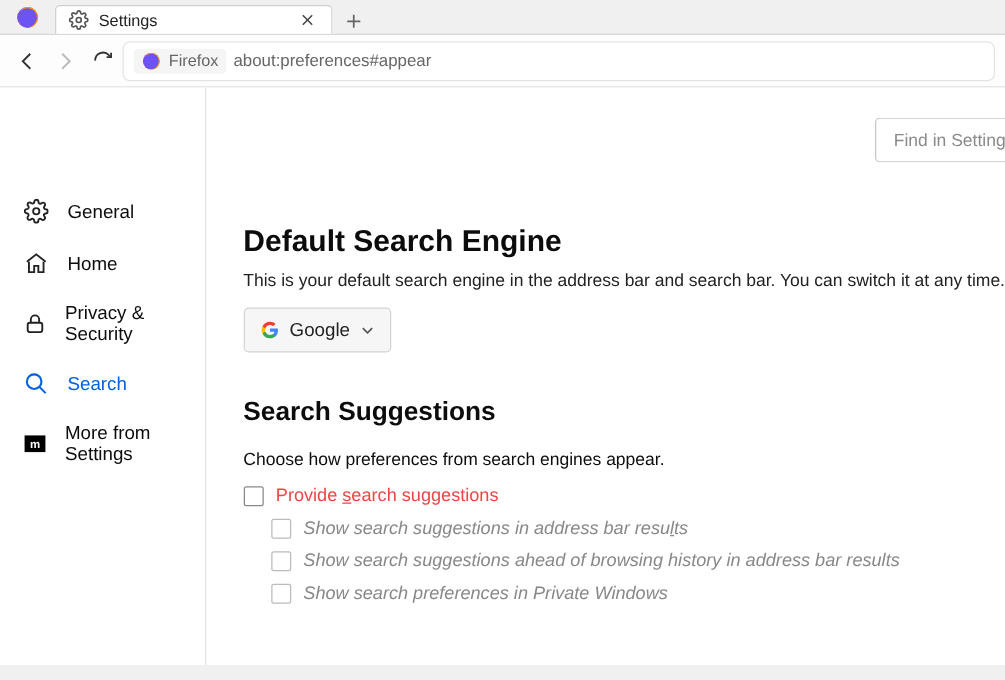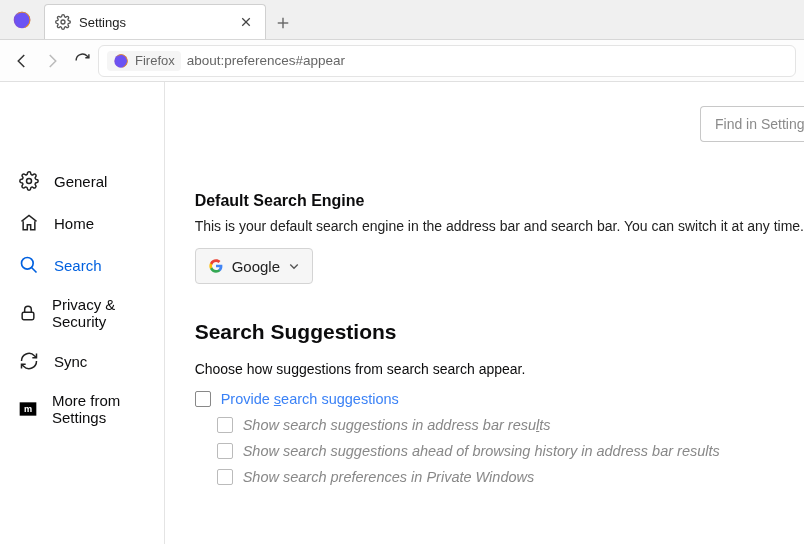--- a/index.html
+++ b/index.html
@@ -1,20 +1,20 @@
 <!DOCTYPE html>
 <html><head>
 <meta charset="utf-8">
 <style>
   * { box-sizing: border-box; }
   html, body { margin: 0; padding: 0; font-family: "Segoe UI", Arial, sans-serif; font-size: 14px; color: #0c0c0d; background: #fff; height: 100%; }
   .window { width: 804px; height: 544px; overflow: hidden; background: #f0f0f0; position: relative; }
 
   
-  .tabstrip { height: 40px; display: flex; align-items: stretch; background: #f0f0f0; border-bottom: 1px solid #d7d7d7; }
+  .tabstrip { height: 28px; display: flex; align-items: stretch; background: #f0f0f0; border-bottom: 1px solid #d7d7d7; }
   .app-icon { width: 44px; display: flex; align-items: center; justify-content: center; }
   .app-icon svg { width: 20px; height: 20px; }
   .tab { display: flex; align-items: center; background: #fff; border: 1px solid #d0d0d0; border-bottom: none; border-radius: 4px 4px 0 0; margin-top: 4px; padding: 0 10px; gap: 8px; width: 222px; position: relative; }
   .tab .favicon svg { width: 16px; height: 16px; }
   .tab .label { flex: 1; font-size: 13px; color: #222; }
   .tab .close { width: 18px; height: 18px; display: flex; align-items: center; justify-content: center; color: #444; border-radius: 3px; }
   .newtab { width: 34px; display: flex; align-items: center; justify-content: center; color: #555; margin-top: 6px; }
 
   
   .toolbar { height: 42px; background: #fdfdfd; border-bottom: 1px solid #e0e0e0; display: flex; align-items: center; padding: 0 8px; gap: 2px; }
@@ -30,26 +30,26 @@
   .content { display: flex; height: calc(544px - 40px - 42px); background: #fff; }
   .sidebar { width: 238px; border-right: 1px solid #e4e4e4; padding-top: 78px; }
   .sidebar-item { display: flex; align-items: center; gap: 14px; padding: 10px 18px; font-size: 15px; color: #0c0c0d; cursor: pointer; }
   .sidebar-item .icon { width: 22px; height: 22px; display: flex; align-items: center; justify-content: center; color: #222; }
   .sidebar-item.active { color: #0060df; }
   .sidebar-item.active .icon { color: #0060df; }
 
   .main { flex: 1; padding: 24px 0 0 30px; position: relative; }
   .find-box { position: absolute; top: 24px; right: 0; height: 36px; width: 104px; border: 1px solid #c8c8c8; border-right: none; border-radius: 4px 0 0 4px; display: flex; align-items: center; padding: 0 8px; gap: 6px; color: #8a8a8a; font-size: 14px; background: #fff; overflow: hidden; white-space: nowrap; }
   .section { margin-top: 86px; }
-  .section h2 { font-size: 16px; font-weight: 700; margin: 0 0 8px 0; color: #0c0c0d; }
+  .section h2 { font-size: 24px; font-weight: 700; margin: 0 0 8px 0; color: #0c0c0d; }
   .section p.desc { margin: 0 0 14px 0; font-size: 14px; color: #222; white-space: nowrap; }
   .engine-btn { display: inline-flex; align-items: center; gap: 8px; height: 36px; padding: 0 12px; border: 1px solid #d4d4d4; border-radius: 4px; background: #f6f6f6; font-size: 15px; color: #222; cursor: pointer; }
   .engine-btn .g-icon { width: 16px; height: 16px; }
   .section2 { margin-top: 36px; }
-  .checkbox-row { display: flex; align-items: center; gap: 10px; margin: 10px 0; font-size: 14.5px; color: #3b82f6; }
+  .checkbox-row { display: flex; align-items: center; gap: 10px; margin: 10px 0; font-size: 14.5px; color: #ef4444; }
   .checkbox-row.sub { margin-left: 22px; color: #888; font-style: italic; }
   .checkbox-row.sub .cb { border-color: #bbb; }
   .cb { width: 16px; height: 16px; border: 1px solid #888; border-radius: 2px; background: #fff; flex: 0 0 auto; }
   .underline-letter { text-decoration: underline; }
 
   svg { display: block; }
 </style>
 </head>
 <body>
 
@@ -130,48 +130,37 @@
       </div>
       <div class="sidebar-item">
         <span class="icon">
           <svg viewBox="0 0 24 24" width="20" height="20" fill="none" stroke="currentColor" stroke-width="1.8">
               <path d="M3 10l9-7 9 7"></path>
               <path d="M5 10v10h5v-6h4v6h5V10"></path>
             </svg>
         </span>
         <span>Home</span>
       </div>
+      <div class="sidebar-item">
+        <span class="icon">
+          <svg viewBox="0 0 24 24" width="20" height="20" fill="none" stroke="currentColor" stroke-width="1.8">
+              <rect x="5" y="11" width="14" height="9" rx="2"></rect>
+              <path d="M8 11V8a4 4 0 0 1 8 0v3"></path>
+            </svg>
+        </span>
+        <span>Privacy &amp; Security</span>
+      </div>
       <div class="sidebar-item active">
         <span class="icon">
           <svg viewBox="0 0 24 24" width="20" height="20" fill="none" stroke="currentColor" stroke-width="2">
               <circle cx="10" cy="10" r="7"></circle>
               <line x1="21" y1="21" x2="15" y2="15"></line>
             </svg>
         </span>
         <span>Search</span>
-      </div>
-      <div class="sidebar-item">
-        <span class="icon">
-          <svg viewBox="0 0 24 24" width="20" height="20" fill="none" stroke="currentColor" stroke-width="1.8">
-              <rect x="5" y="11" width="14" height="9" rx="2"></rect>
-              <path d="M8 11V8a4 4 0 0 1 8 0v3"></path>
-            </svg>
-        </span>
-        <span>Privacy &amp; Security</span>
-      </div>
-      <div class="sidebar-item">
-        <span class="icon">
-          <svg viewBox="0 0 24 24" width="20" height="20" fill="none" stroke="currentColor" stroke-width="1.8">
-              <path d="M3 12a9 9 0 0 1 15.5-6.3L21 8"></path>
-              <path d="M21 3v5h-5"></path>
-              <path d="M21 12a9 9 0 0 1-15.5 6.3L3 16"></path>
-              <path d="M3 21v-5h5"></path>
-            </svg>
-        </span>
-        <span>Sync</span>
       </div>
       <div class="sidebar-item">
         <span class="icon">
           <svg viewBox="0 0 24 24" width="20" height="20">
               <rect x="2" y="4" width="20" height="16" fill="#000"></rect>
               <text x="12" y="16" text-anchor="middle" font-size="11" font-weight="700" fill="#fff">m</text>
             </svg>
         </span>
         <span>More from Settings</span>
       </div>
@@ -198,21 +187,21 @@
             </svg>
           <span>Google</span>
           <svg viewBox="0 0 16 16" width="12" height="12" fill="none" stroke="#555" stroke-width="1.8">
               <path d="M3 6l5 5 5-5"></path>
             </svg>
         </div>
       </div>
 
       <div class="section2">
         <h2>Search Suggestions</h2>
-        <p class="desc">Choose how suggestions from search search appear.</p>
+        <p class="desc">Choose how preferences from search engines appear.</p>
 
         <div class="checkbox-row">
           <span class="cb"></span>
           <span><span>Provide </span><span class="underline-letter">s</span><span>earch suggestions</span></span>
         </div>
         <div class="checkbox-row sub">
           <span class="cb"></span>
           <span><span>Show search suggestions in address bar resu</span><span class="underline-letter">l</span><span>ts</span></span>
         </div>
         <div class="checkbox-row sub">

